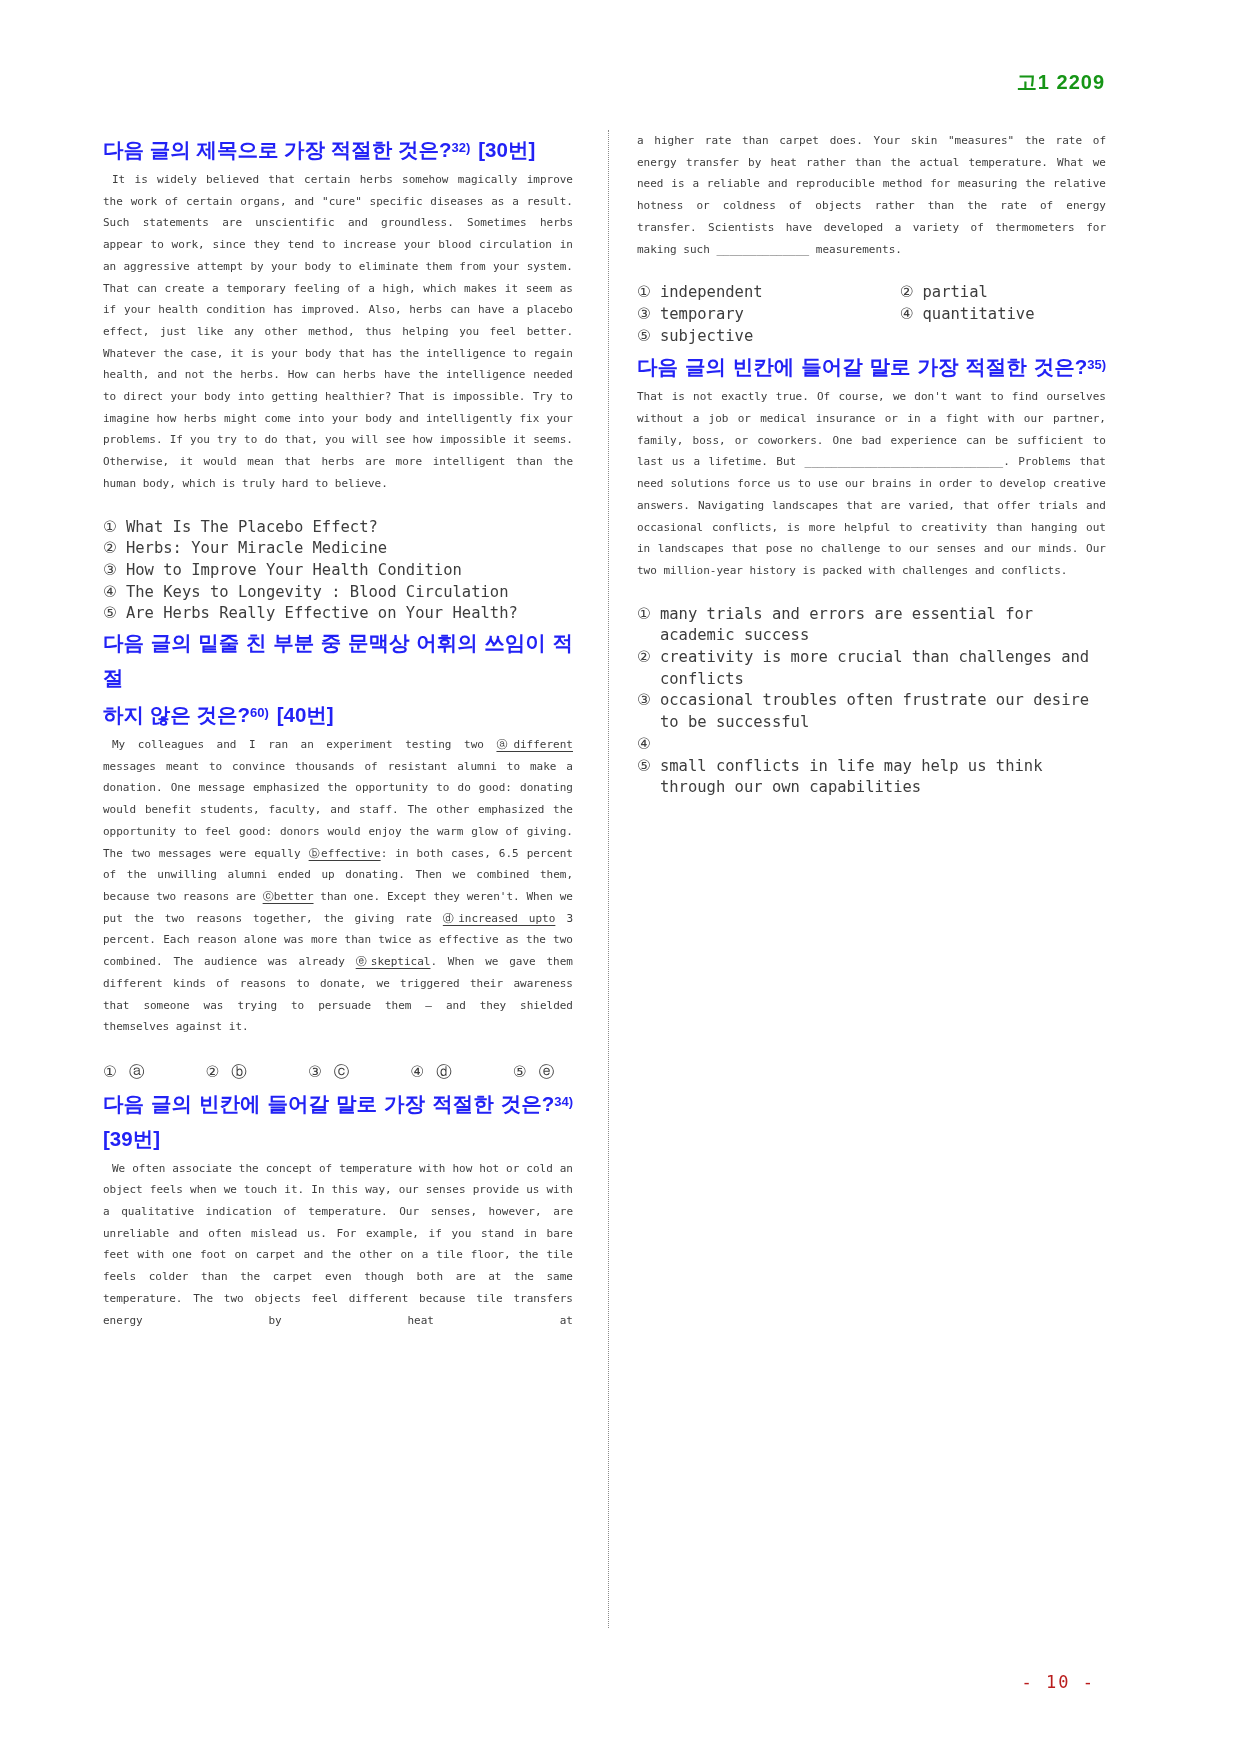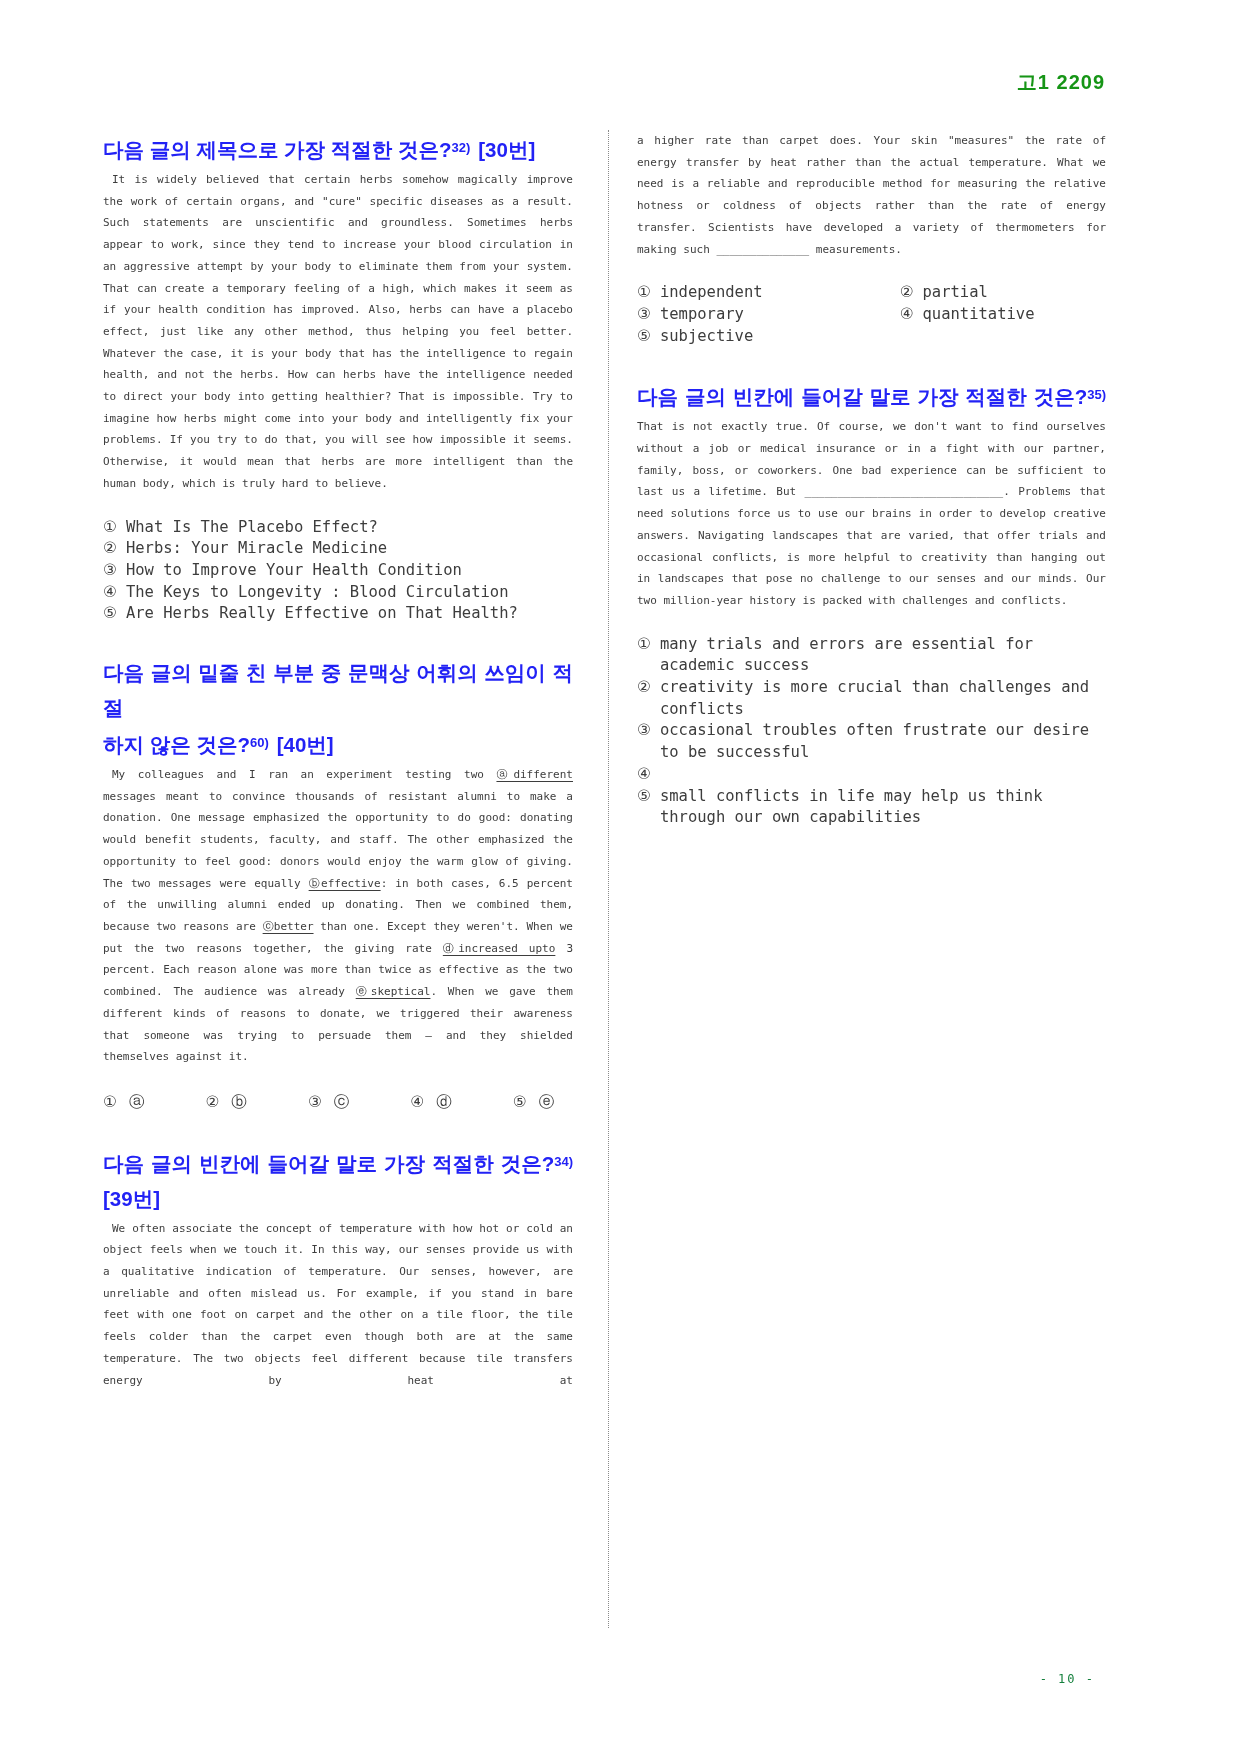--- a/index.html
+++ b/index.html
@@ -44,23 +44,23 @@
   .opt .t{white-space:pre-line;}
   .options-row{
     margin-top:24px;display:flex;justify-content:space-between;
     width:96%;font-size:15.5px;line-height:21.7px;
   }
   .options-row .opt .m{margin-right:12px;}
   .options-grid{
     margin-top:22px;display:grid;grid-template-columns:56% 44%;
     row-gap:0;font-size:15.5px;line-height:21.7px;
   }
-  .section{margin-top:30px;}
+  .section{}
   .page-number{
-    position:absolute;top:1672px;right:145px;font-size:12px;color:#15803d;
+    position:absolute;top:1672px;right:145px;font-size:17px;color:#b91c1c;
     letter-spacing:2px;
   }
 </style>
 </head>
 <body>
 
 <div class="corner-tag">고1 2209</div>
 
 <div class="columns">
 
@@ -81,21 +81,21 @@
         <div class="opt">
             <span class="m">③</span>
             <span class="t">How to Improve Your Health Condition</span>
           </div>
         <div class="opt">
             <span class="m">④</span>
             <span class="t">The Keys to Longevity : Blood Circulation</span>
           </div>
         <div class="opt">
             <span class="m">⑤</span>
-            <span class="t">Are Herbs Really Effective on That Health?</span>
+            <span class="t">Are Herbs Really Effective on Your Health?</span>
           </div>
       </div>
     </div>
 
     <div class="section">
       <h3 class="qtitle"><span class="spread">다음 글의 밑줄 친 부분 중 문맥상 어휘의 쓰임이 적절</span><span><span>하지 않은 것은?</span><sup>60)</sup><span class="qlabel">[40번]</span></span></h3>
       <p class="passage indent"><span>My colleagues and I ran an experiment testing two </span><span class="u">ⓐdifferent</span><span> messages meant to convince thousands of resistant alumni to make a donation. One message emphasized the opportunity to do good: donating would benefit students, faculty, and staff. The other emphasized the opportunity to feel good: donors would enjoy the warm glow of giving. The two messages were equally </span><span class="u">ⓑeffective</span><span>: in both cases, 6.5 percent of the unwilling alumni ended up donating. Then we combined them, because two reasons are </span><span class="u">ⓒbetter</span><span> than one. Except they weren't. When we put the two reasons together, the giving rate </span><span class="u">ⓓincreased upto</span><span> 3 percent. Each reason alone was more than twice as effective as the two combined. The audience was already </span><span class="u">ⓔskeptical</span><span>. When we gave them different kinds of reasons to donate, we triggered their awareness that someone was trying to persuade them — and they shielded themselves against it.</span></p>
       <div class="options-row">
         <span class="opt">
             <span class="m">①</span>

